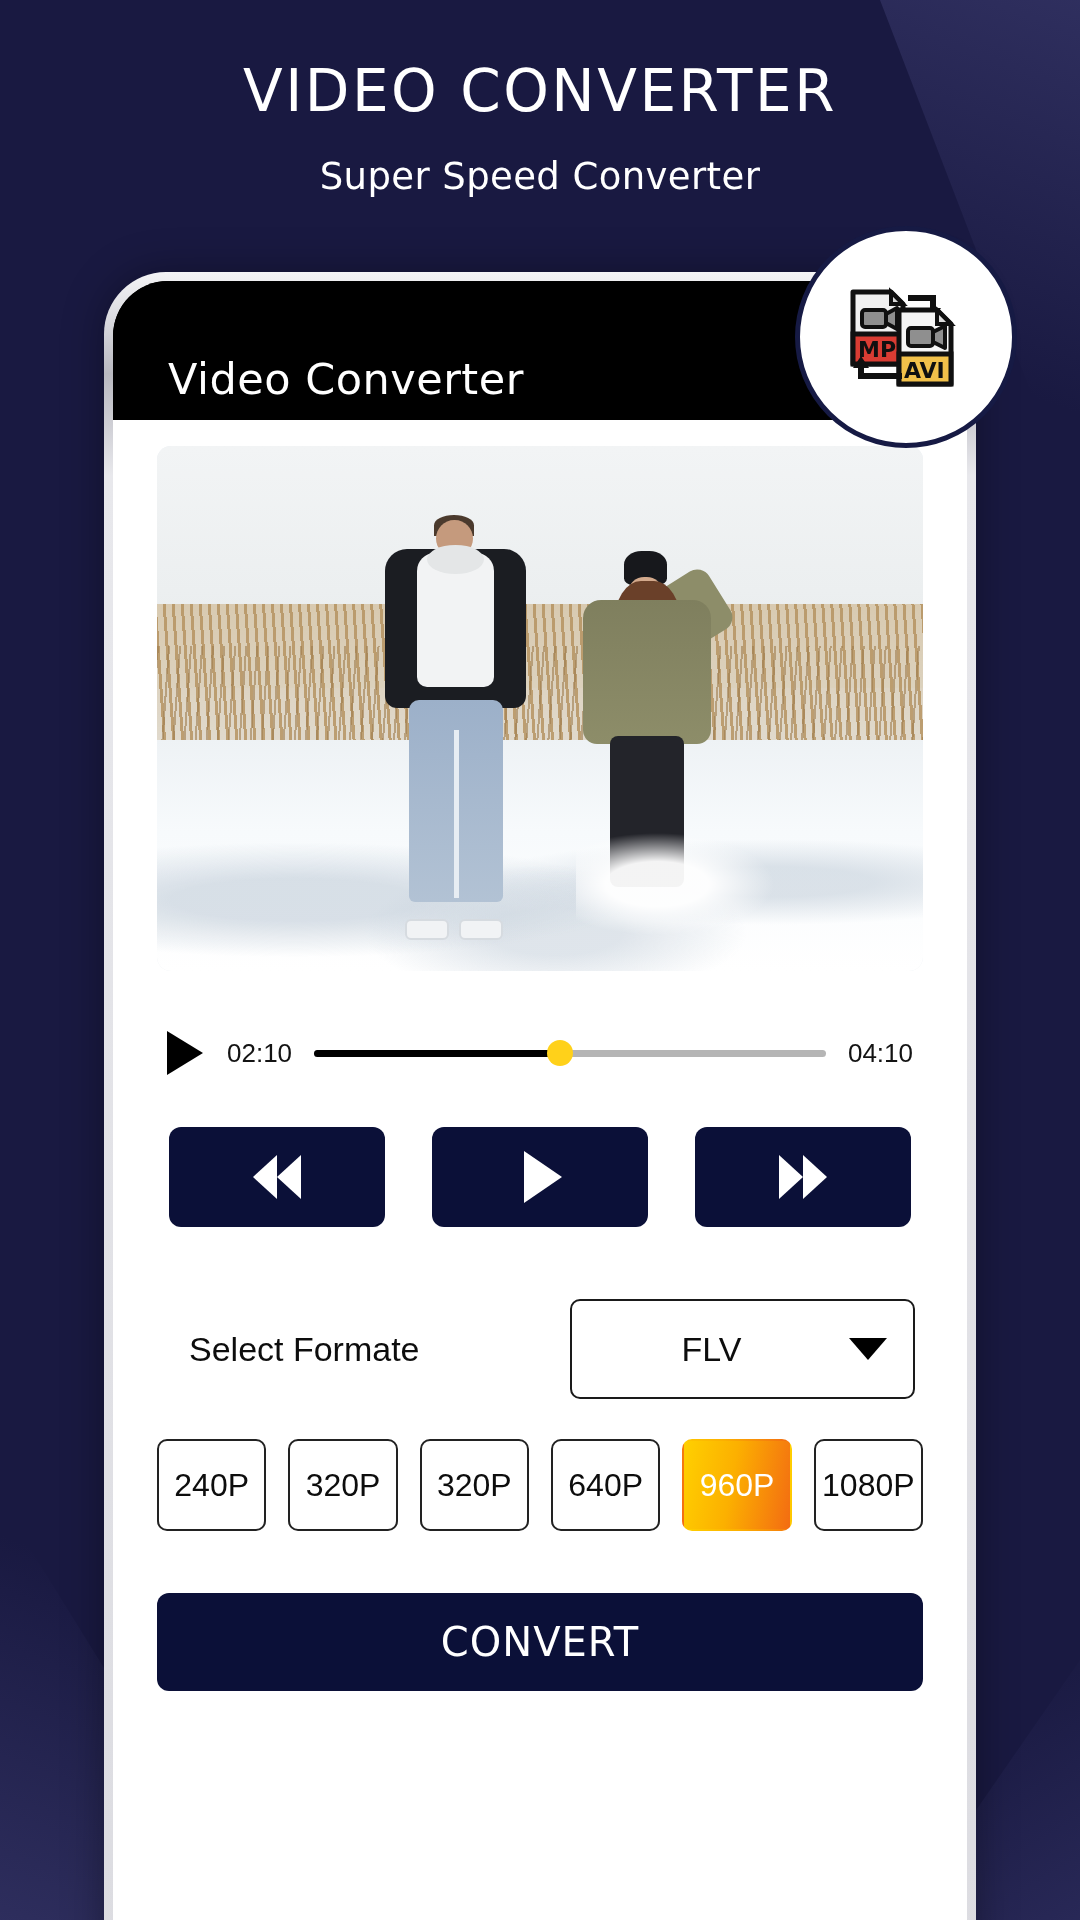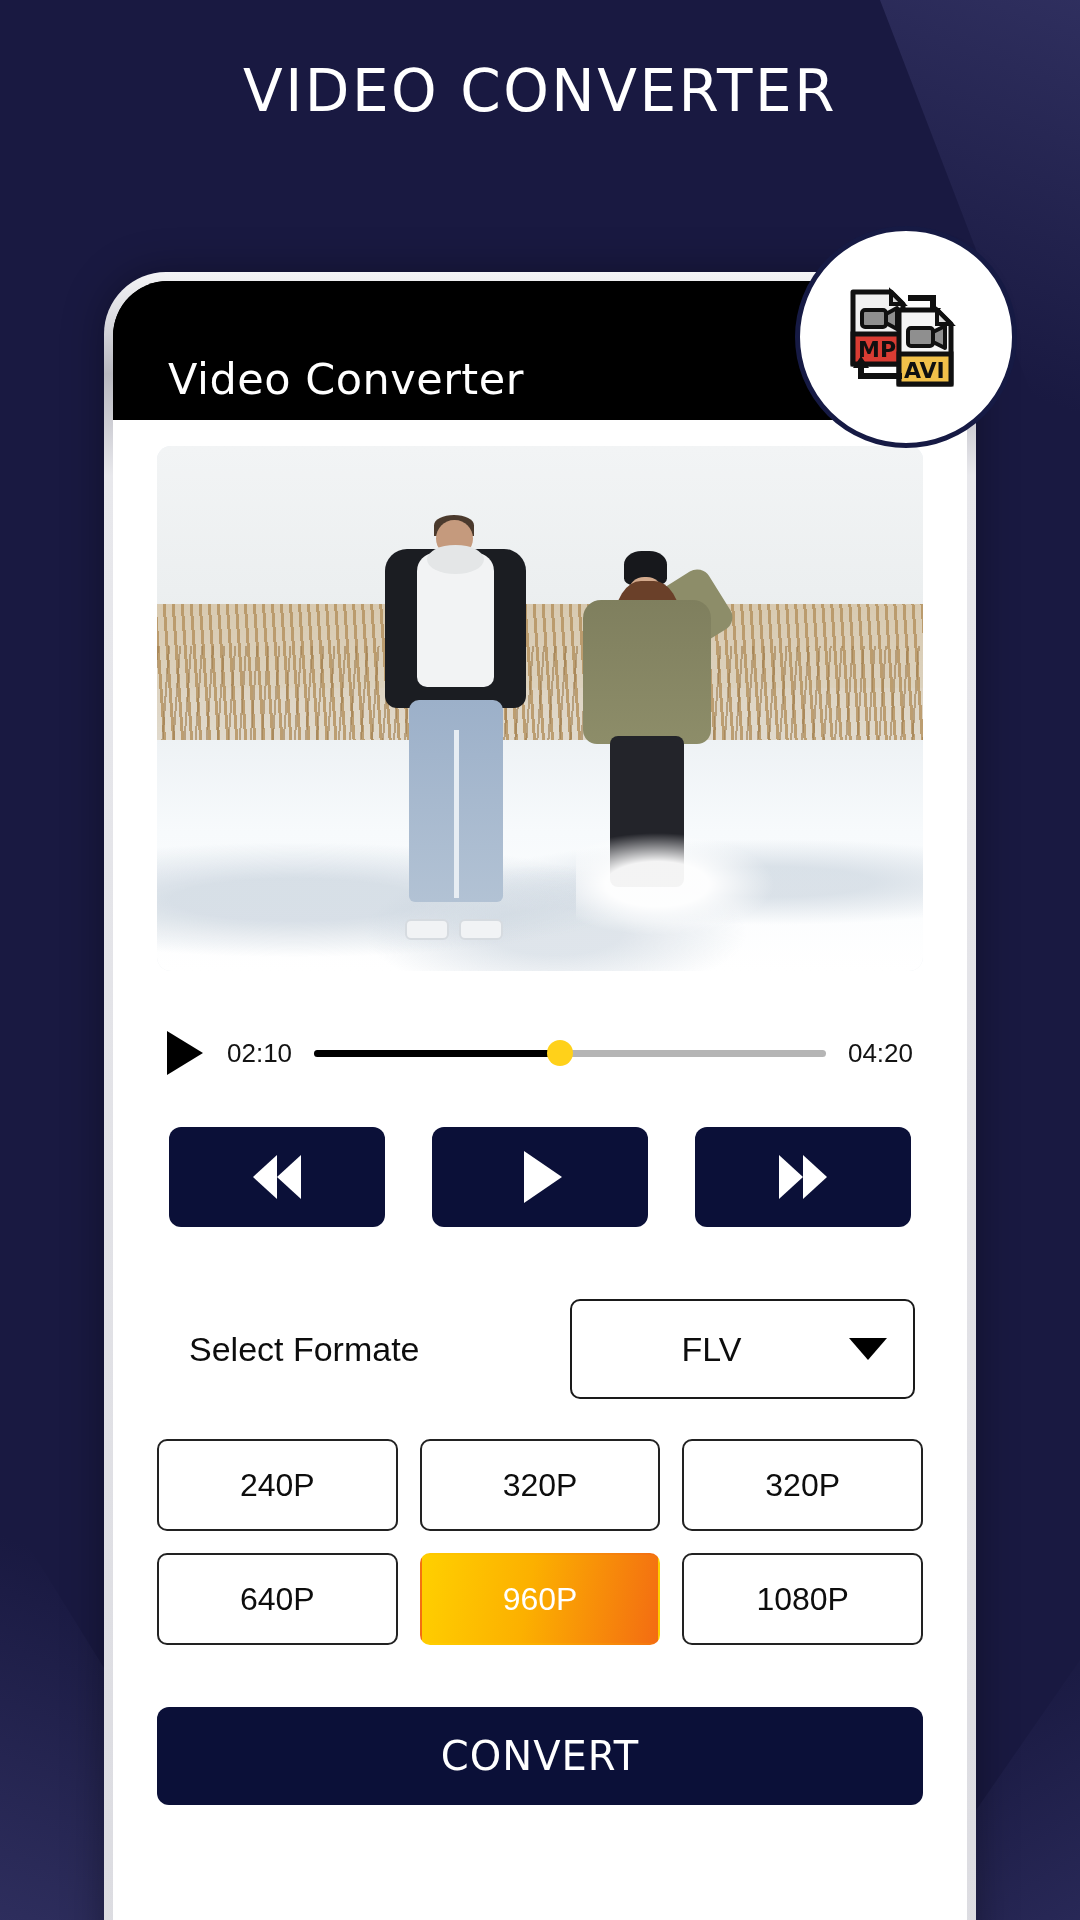--- a/index.html
+++ b/index.html
@@ -330,21 +330,21 @@
   
   .res-title {
     margin-top: 60px;
     font-size: 34px;
     color: #0d0d0d;
     padding-left: 2px;
   }
   .res-grid {
     margin-top: 40px;
     display: grid;
-    grid-template-columns: repeat(3, 1fr);
+    grid-template-columns: repeat(6, 1fr);
     gap: 22px;
   }
   .res-btn {
     height: 92px;
     border: 2.5px solid #222;
     border-radius: 10px;
     background: #ffffff;
     display: flex;
     align-items: center;
     justify-content: center;
@@ -392,20 +392,21 @@
 <body>
 
 <div class="bg">
   <div class="bg-shine-tr"></div>
   <div class="bg-shine-bl"></div>
   <div class="bg-shine-br"></div>
 </div>
 
 <div class="hero">
   <div class="hero-title">VIDEO CONVERTER</div>
+  <div class="hero-sub">Super Speed Converter</div>
 </div>
 
 <div class="phone">
   <div class="phone-side side-l1"></div>
   <div class="phone-side side-l2"></div>
 
   <div class="phone-inner">
     <div class="speaker"></div>
     <div class="cam-dot"></div>
 
@@ -448,21 +449,21 @@
       </div>
 
       <div class="seek-row">
         <div class="play-tri"></div>
         <div class="time">02:10</div>
         <div class="bar-wrap">
           <div class="bar-track"></div>
           <div class="bar-fill" id="barFill" style="width: 48%;"></div>
           <div class="bar-thumb" id="barThumb" style="left: 48%;"></div>
         </div>
-        <div class="time">04:20</div>
+        <div class="time">04:10</div>
       </div>
 
       <div class="transport">
         <div class="tbtn">
           <span class="ic-rew">
             <span class="tri-l"></span>
               <span class="tri-l"></span>
           </span>
         </div>
         <div class="tbtn">

